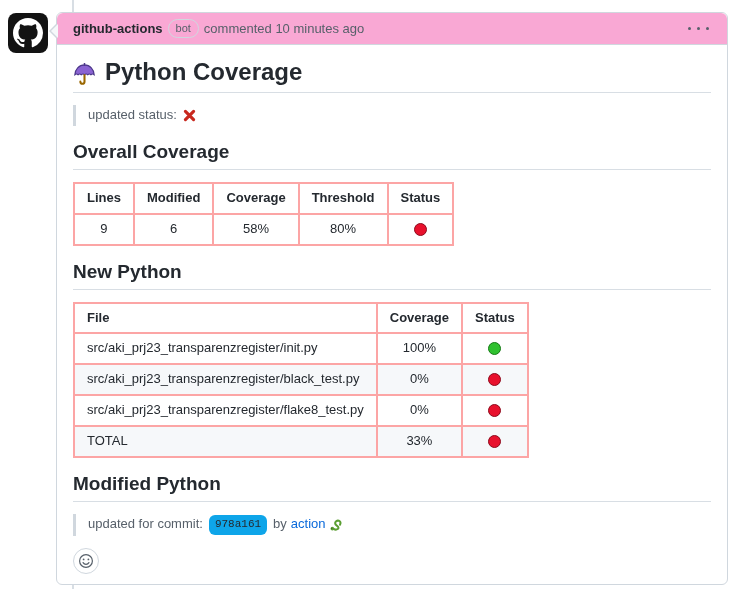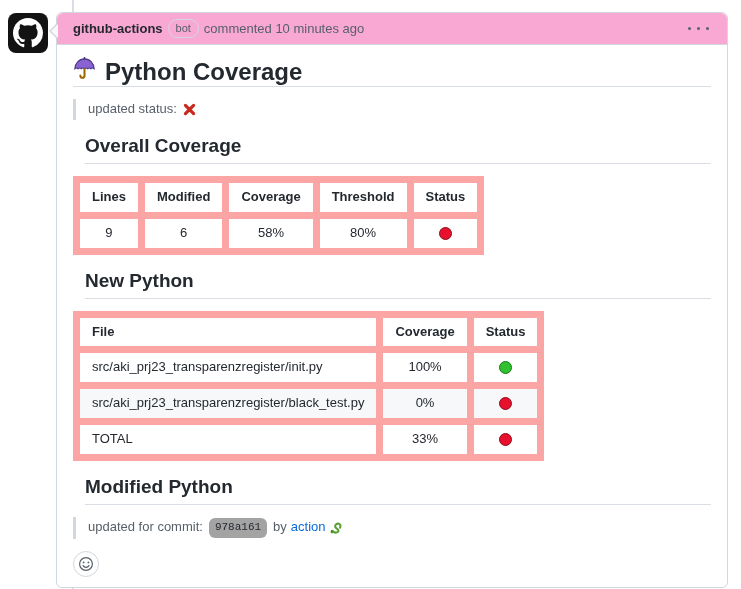--- a/index.html
+++ b/index.html
@@ -36,45 +36,45 @@
     border:7px solid transparent; border-left:0; border-right-color:#f6f8fa; }
   .author { font-weight:bold; color:#24292f; text-decoration:none; }
   .bot-badge { border:1px solid #d0d7de; border-radius:2em; padding:0 7px;
     font-size:11px; line-height:17px; color:#57606a; }
   .kebab { margin-left:auto; display:flex; gap:3px; cursor:pointer; padding:4px 2px; }
   .kebab i { width:3px; height:3px; border-radius:50%; background:#57606a; }
 
   .comment-body { padding:12px 16px 10px 16px; line-height:1.45; }
 
   h1.report-title {
-    font-size:24px; font-weight:bold; margin:0 0 12px 0; 
-    border-bottom:1px solid #d8dee4; display:flex; align-items:flex-start; gap:9px; line-height:29px;
+    font-size:24px; font-weight:bold; margin:0 0 12px 0; padding-bottom:6px;
+    border-bottom:1px solid #d8dee4; display:flex; align-items:flex-end; gap:9px; line-height:29px;
   }
   h2.section-heading {
-    font-size:19px; font-weight:bold; margin:14px 0 12px 12px; padding-bottom:6px;
+    font-size:19px; font-weight:bold; margin:14px 0 12px 0; padding-bottom:6px;
     border-bottom:1px solid #d8dee4; line-height:23px;
   }
 
   blockquote { margin:0 0 12px 0; padding:1px 0 1px 12px; border-left:3px solid #d0d7de; color:#57606a; }
   blockquote .bq-row { display:flex; align-items:center; gap:6px; }
 
   table { border-collapse:collapse; margin:0 0 12px 0; font-size:13px; }
-  th, td { border:7px solid #fca5a5; padding:5px 12px; text-align:center; }
+  th, td { border:2px solid #fca5a5; padding:5px 12px; text-align:center; }
   th { font-weight:bold; }
   table.new-files th:first-child, table.new-files td:first-child { text-align:left; }
   table.new-files tbody tr:nth-child(even) td { background:#f6f8fa; }
 
   .dot { display:inline-block; width:13px; height:13px; border-radius:50%; vertical-align:middle; }
   .dot.red   { background:#e8112d; border:1px solid #8e0a1c; }
   .dot.green { background:#2fc12f; border:1px solid #157a15; }
 
   p.empty-text { margin:0 0 10px 0; }
 
   code.commit-sha {
-    background:#a3a3a3; border-radius:6px; padding:2px 6px;
+    background:#0ea5e9; border-radius:6px; padding:2px 6px;
     font-family:"Liberation Mono", monospace; font-size:11px; color:#24292f;
   }
   a.action-link { color:#0969da; text-decoration:none; }
 
   .reaction-btn {
     margin-top:12px; width:26px; height:26px; border-radius:50%;
     border:1px solid #d0d7de; background:#fff; display:flex; align-items:center;
     justify-content:center; cursor:pointer; padding:0;
   }
   .icon { display:inline-flex; align-items:center; justify-content:center; }
@@ -169,20 +169,25 @@
           <td>src/aki_prj23_transparenzregister/init.py</td>
           <td>100%</td>
           <td><span class="dot green"></span></td>
         </tr>
         <tr>
           <td>src/aki_prj23_transparenzregister/black_test.py</td>
           <td>0%</td>
           <td><span class="dot red"></span></td>
         </tr>
         <tr>
+          <td>src/aki_prj23_transparenzregister/flake8_test.py</td>
+          <td>0%</td>
+          <td><span class="dot red"></span></td>
+        </tr>
+        <tr>
           <td>TOTAL</td>
           <td>33%</td>
           <td><span class="dot red"></span></td>
         </tr>
       </tbody>
     </table>
 
     <h2 class="section-heading">Modified Python</h2>
 
 

